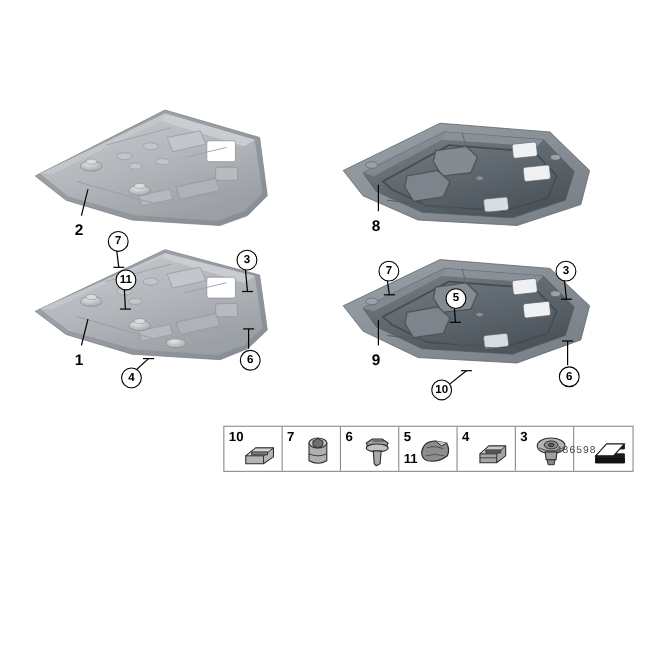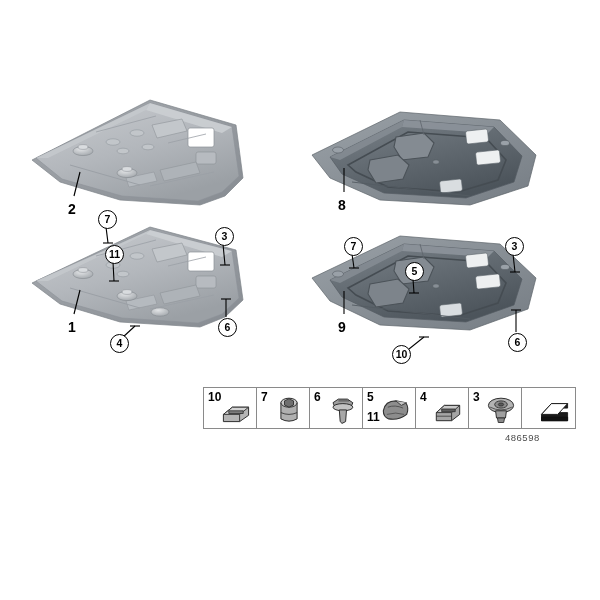--- a/index.html
+++ b/index.html
@@ -75,24 +75,24 @@
   .legend-art {
     position: absolute;
     right: 2px;
     top: 3px;
     width: 36px;
     height: 36px;
   }
   #diagram-id {
     position: absolute;
     left: 505px;
-    top: 432px;
+    top: 404px;
     font-size: 9.5px;
     color: #4c4c4c;
-    font-family: Liberation Sans, sans-serif;
+    font-family: Liberation Mono, monospace;
     letter-spacing: 0.5px;
     text-align: right;
   }
 
   
   .callout {
     position: absolute;
     font-family: "Liberation Sans", sans-serif;
     font-size: 11px;
     font-weight: bold;

